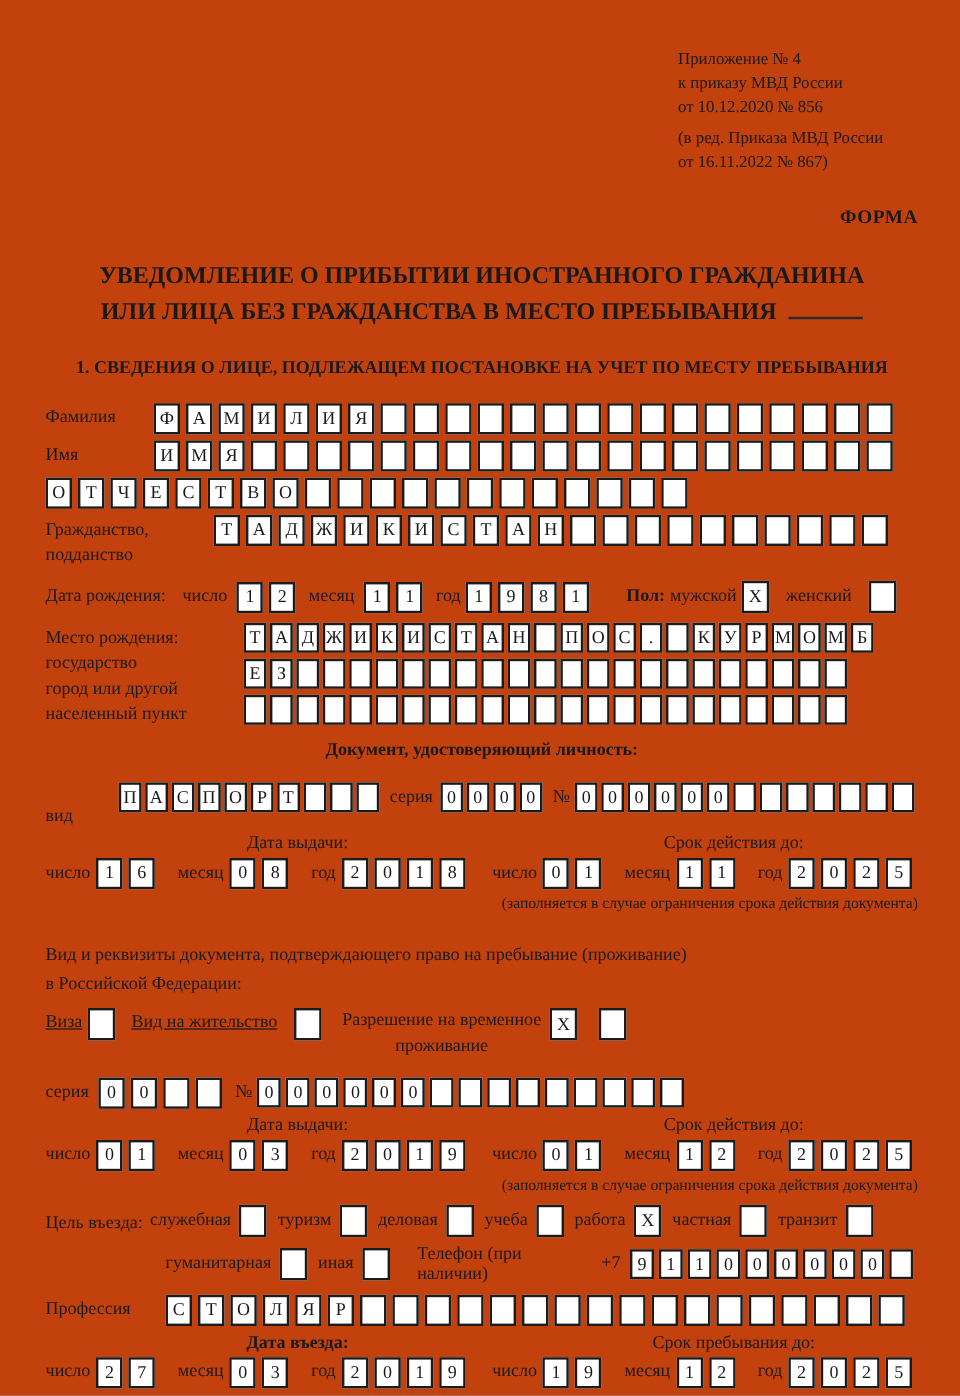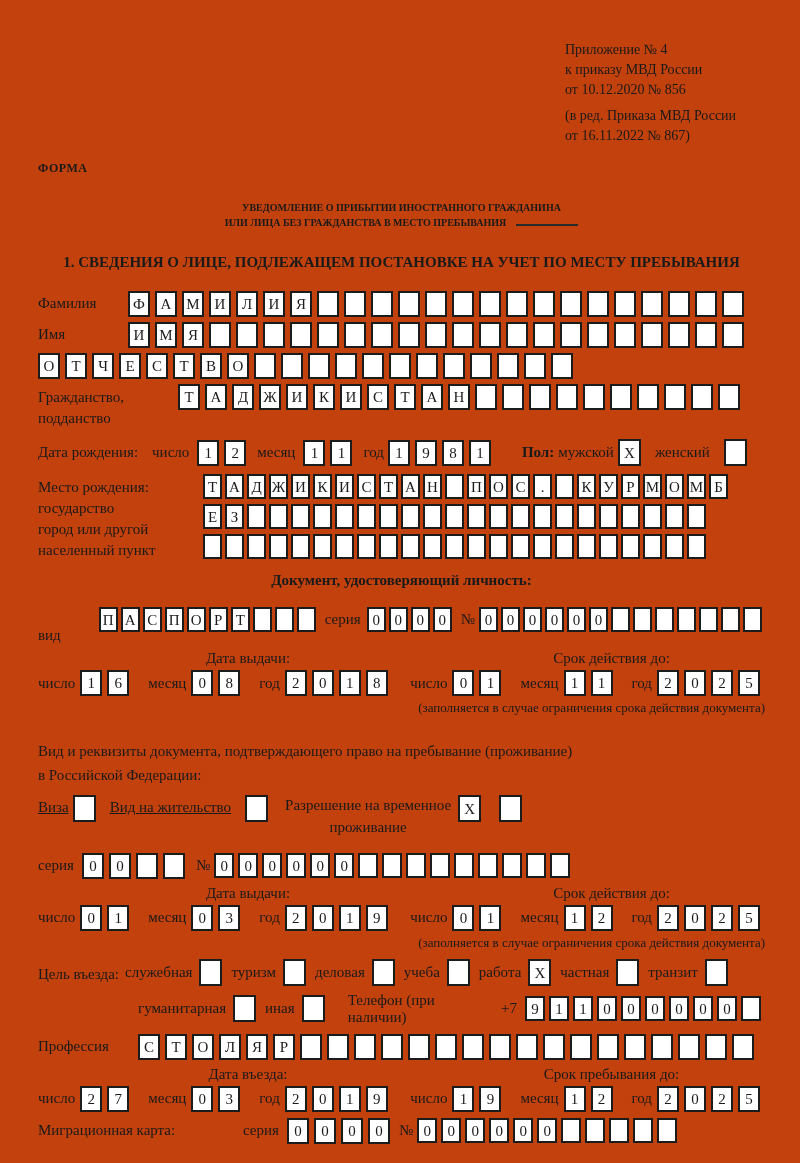--- a/index.html
+++ b/index.html
@@ -4,22 +4,22 @@
 <style>
   html,body{margin:0;padding:0;background:#9a9a9a;}
   .page{
     width:800px;height:1163px;background:#c2410c;box-sizing:border-box;
     padding:40px 35px 0 38px;margin:0 auto;position:relative;
     font-family:"Liberation Serif","DejaVu Serif",serif;color:#1a1a1a;font-size:15px;
   }
   
   .annex{width:200px;margin-left:auto;font-size:14px;line-height:1.42;}
   .annex .grp2{margin-top:6px;}
-  .forma{font-weight:bold;font-size:12px;margin-top:16px;letter-spacing:.5px;}
-  .title{text-align:center;font-weight:bold;font-size:10px;margin-top:24px;line-height:1.5;}
+  .forma{text-align:right;font-weight:bold;font-size:16px;margin-top:28px;letter-spacing:.5px;}
+  .title{text-align:center;font-weight:bold;font-size:20px;margin-top:24px;line-height:1.5;}
   .blank-line{display:inline-block;width:62px;border-bottom:2px solid #2a2a2a;margin-left:10px;}
   .sec-head{text-align:center;font-weight:bold;font-size:15px;margin-top:24px;margin-bottom:20px;}
   
   .row{display:flex;align-items:flex-start;margin-bottom:5px;}
   .lbl{flex:none;padding-top:4px;}
   .lbl-col{flex:none;line-height:21px;padding-top:3px;}
   .cells{display:flex;flex:none;}
   .cell{
     flex:none;width:22px;height:26px;margin-right:5px;border:2px solid #1c1c1c;
     box-sizing:border-box;text-align:center;font-size:15px;line-height:22px;background:#fff;
@@ -552,21 +552,21 @@
         <span class="cell"></span>
         <span class="cell"></span>
         <span class="cell"></span>
         <span class="cell"></span>
         <span class="cell"></span>
         <span class="cell"></span>
       </span>
   </div>
 
   <div class="dates-heads">
-    <div class="dh-left" style="font-weight:normal;">Дата въезда:</div>
+    <div class="dh-left" style="font-weight:bold;">Дата въезда:</div>
     <div class="dh-right">Срок пребывания до:</div>
   </div>
   <div class="dates-row">
     <span class="dg dg-left">
       <span class="dlabel">число</span>
       <span class="cells">
           <span class="cell">2</span>
           <span class="cell">7</span>
         </span>
       <span class="dlabel sp">месяц</span>

